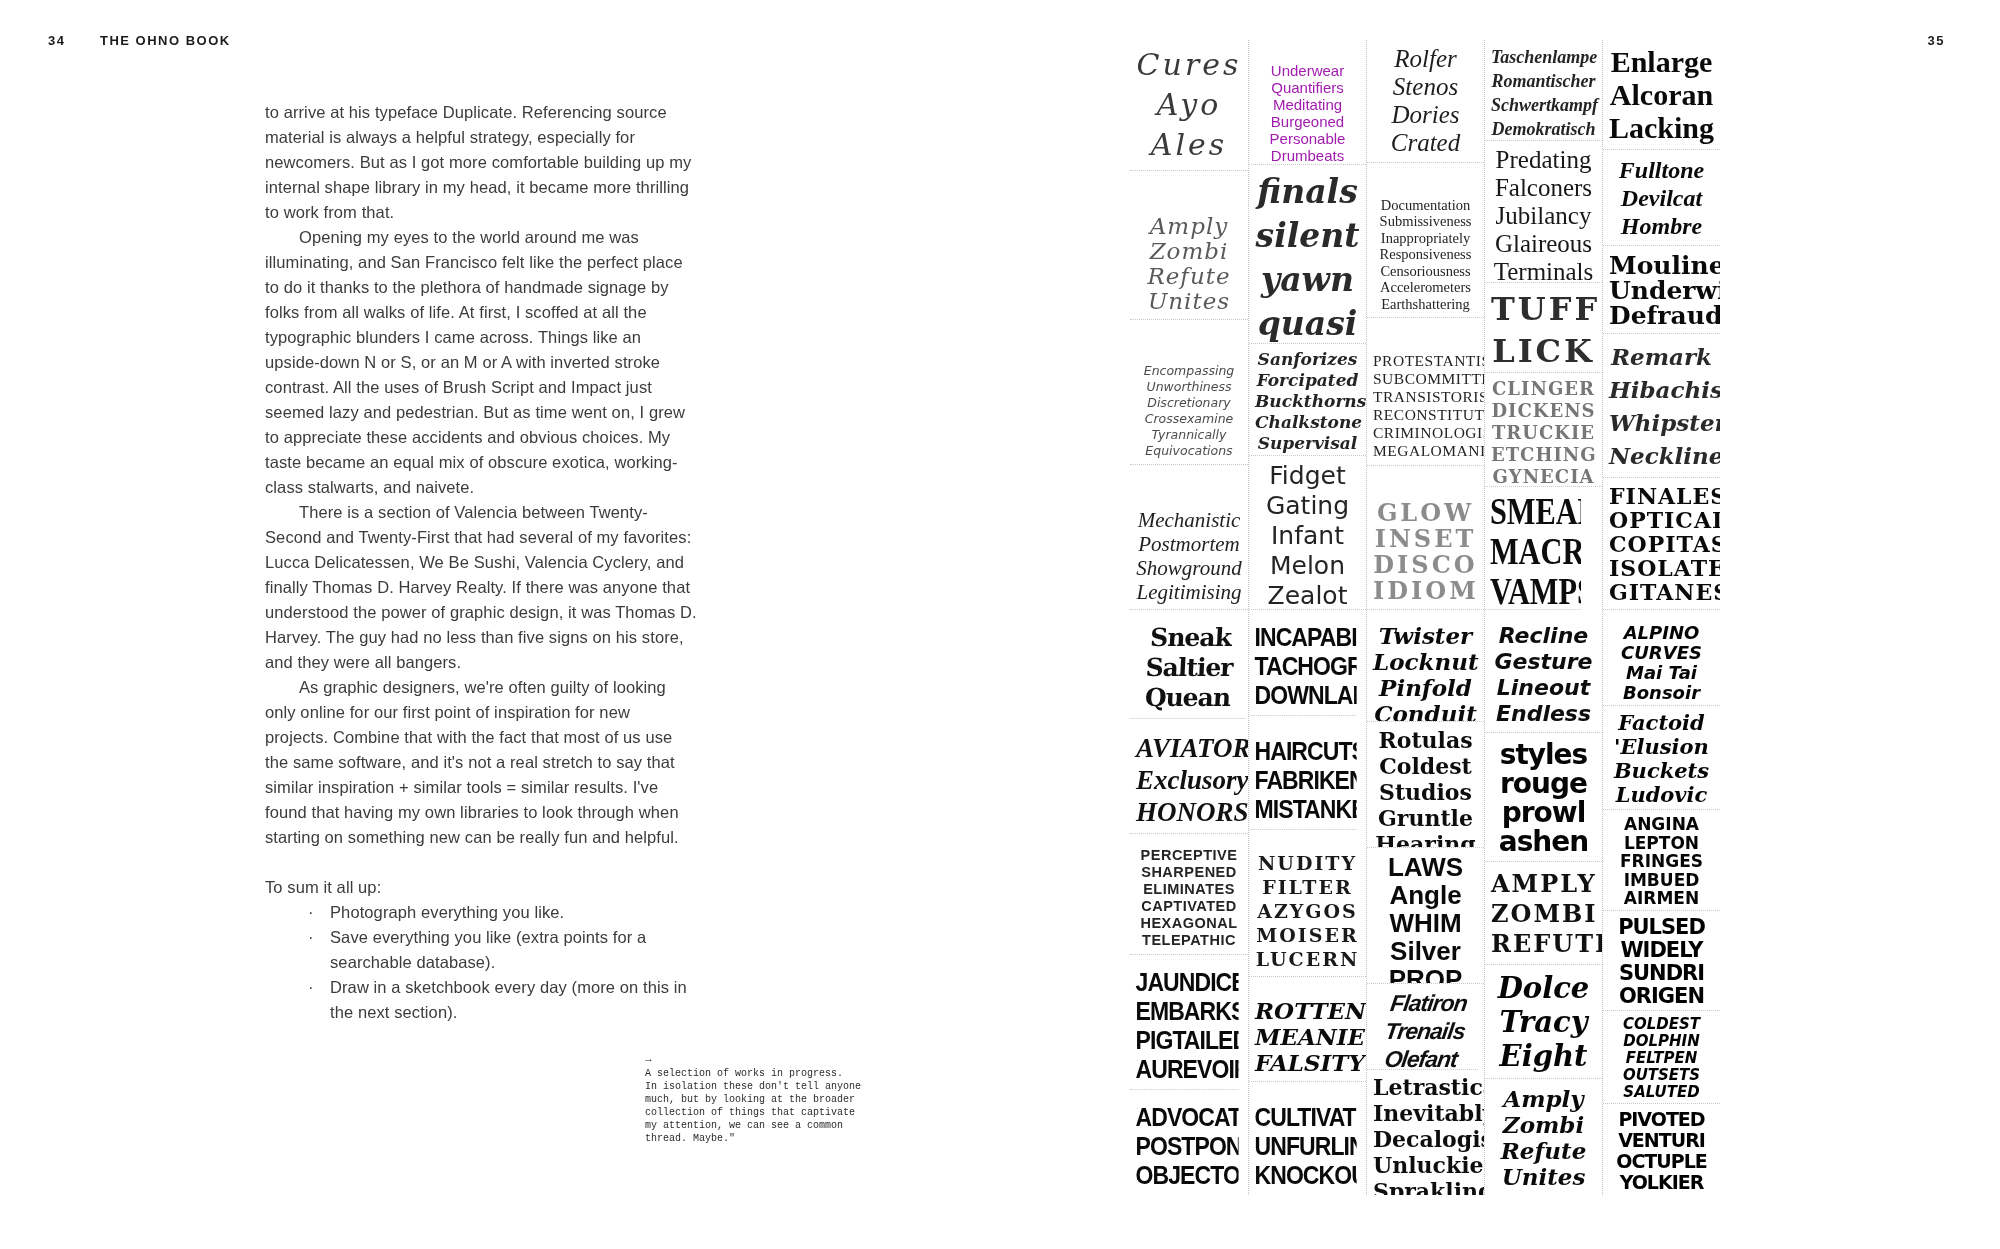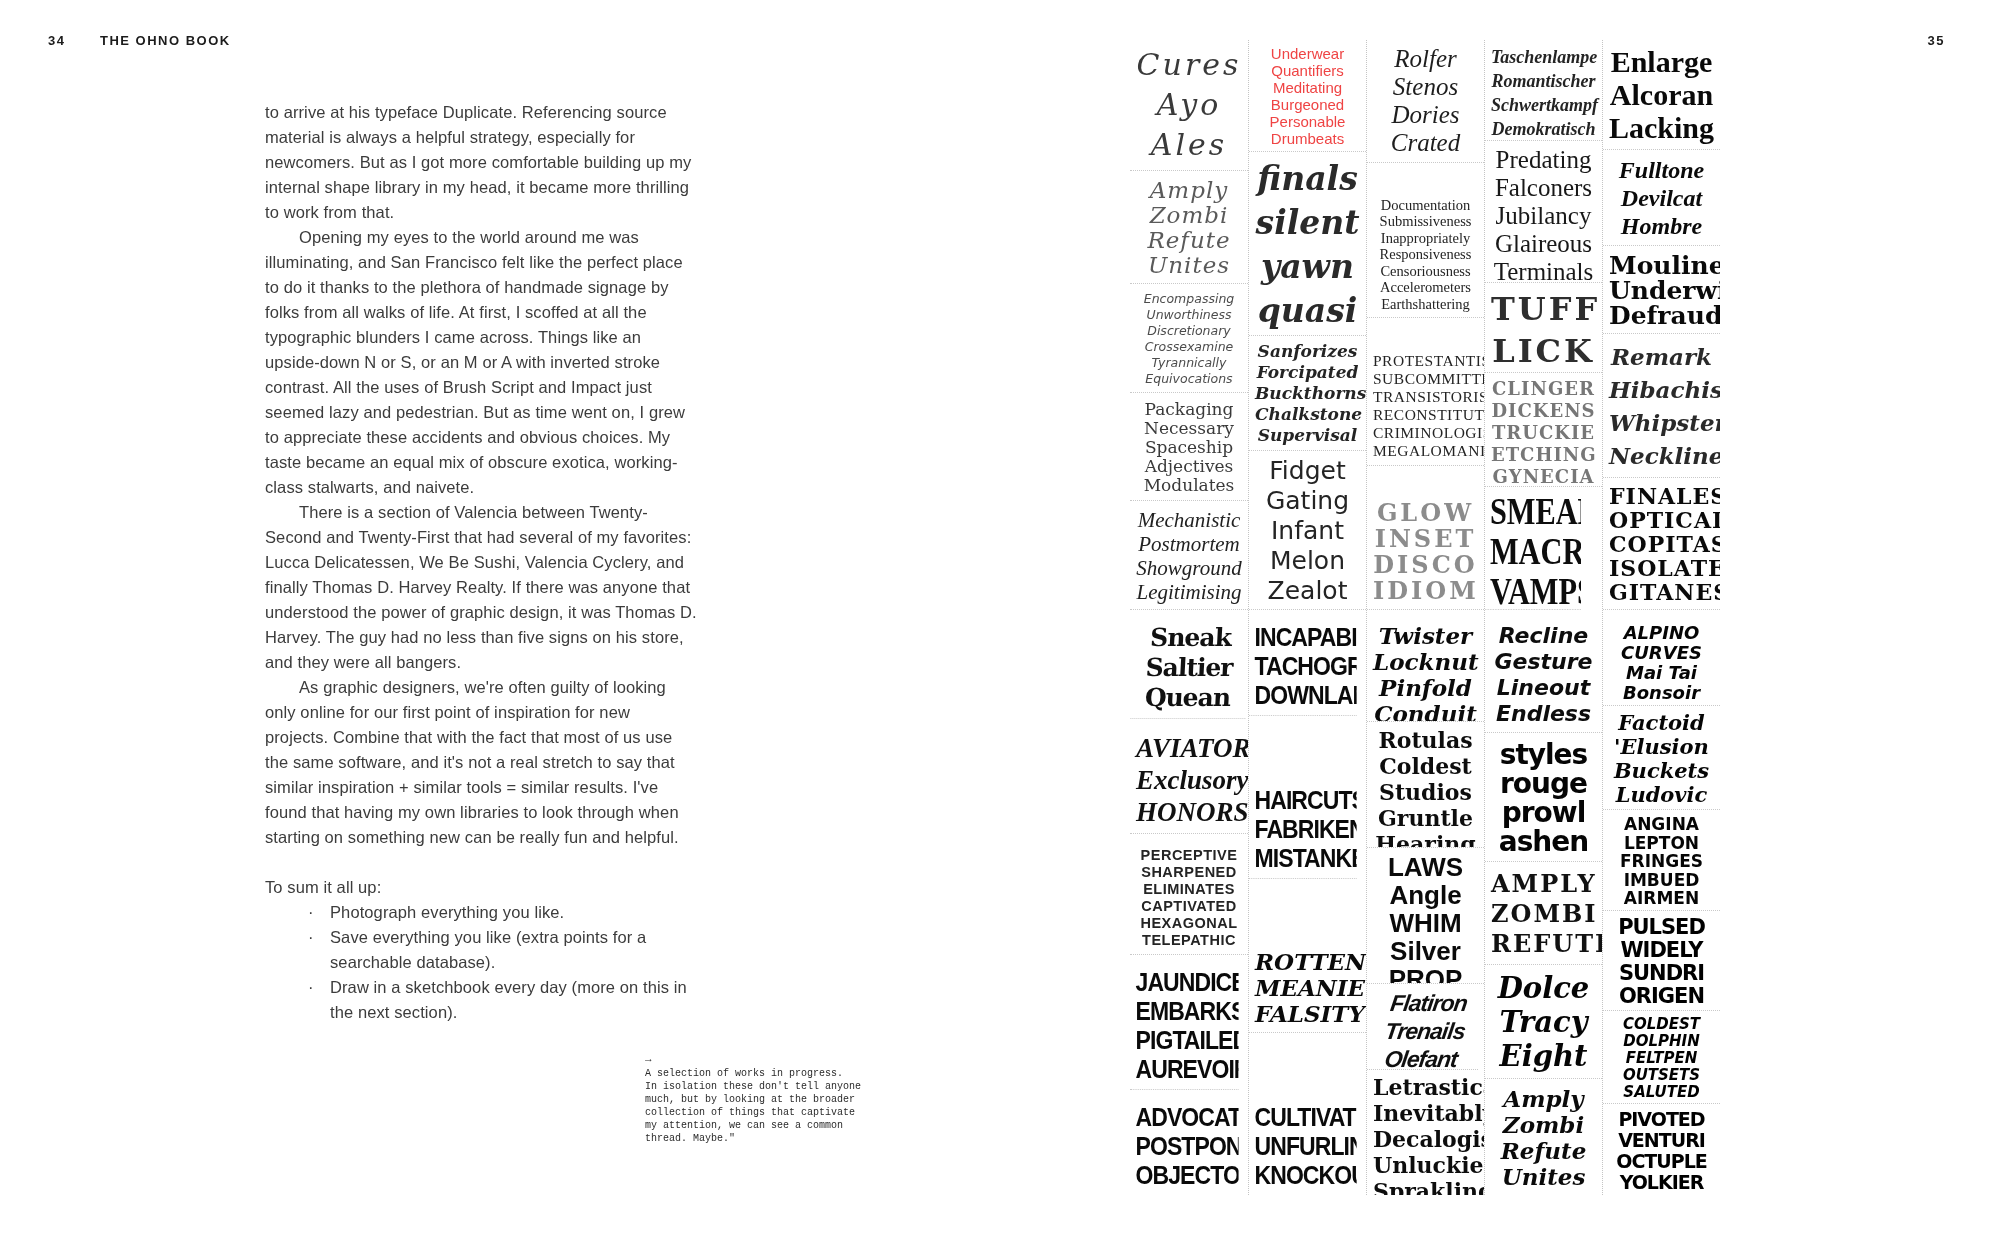--- a/index.html
+++ b/index.html
@@ -50,21 +50,21 @@
   
   .s-loopy       { font-family:"DejaVu Serif",serif; font-style:italic; font-size:30px; line-height:40px; letter-spacing:3px; color:#3a3a3a; }
   .s-monoscript  { font-family:"DejaVu Serif",serif; font-style:italic; font-size:23px; line-height:25px; letter-spacing:1px; color:#5a5a5a; }
   .s-hand        { font-family:"DejaVu Sans",sans-serif; font-style:italic; font-size:12.5px; line-height:16px; color:#4c4c4c; }
   .s-slab        { font-family:"DejaVu Serif",serif; font-size:17px; line-height:19px; color:#3a3a3a; }
   .s-didone      { font-family:"Liberation Serif",serif; font-style:italic; font-size:21px; line-height:24px; color:#222; }
   .s-psych       { font-family:"DejaVu Serif",serif; font-weight:bold; font-size:25px; line-height:30px; letter-spacing:-1px; transform:skewX(-3deg); }
   .s-brushcaps   { font-family:"Liberation Serif",serif; font-weight:bold; font-style:italic; font-size:27px; line-height:32px; }
   .s-condcaps    { font-weight:bold; font-size:14.5px; line-height:17px; letter-spacing:0.5px; color:#242424; }
   .s-heavycond   { font-weight:bold; font-size:25px; line-height:29px; letter-spacing:-1px; color:#0a0a0a; transform:scaleX(0.92); transform-origin:left center; }
-  .s-sanscond    { font-size:15px; line-height:17px; color:#ef4444; }
+  .s-sanscond    { font-size:15px; line-height:17px; color:#a21caf;margin-top:17px; }
   .s-blackletter { font-family:"DejaVu Serif",serif; font-weight:bold; font-style:italic; font-size:33px; line-height:44px; color:#2a2a2a; }
   .s-roundmono   { font-family:"DejaVu Sans",sans-serif; font-size:25px; line-height:30px; color:#242424; }
   .s-script      { font-family:"DejaVu Serif",serif; font-style:italic; font-weight:bold; font-size:17px; line-height:21px; color:#242424; }
   .s-brushhand   { font-family:"Liberation Serif",serif; font-style:italic; font-size:20px; line-height:26px; color:#2a2a2a; }
   .s-softserif   { font-family:"Liberation Serif",serif; font-style:italic; font-size:25px; line-height:28px; color:#1e1e1e; }
   .s-seriftext   { font-family:"Liberation Serif",serif; font-size:14.5px; line-height:16.5px; color:#242424; }
   .s-rusticcaps  { font-family:"Liberation Serif",serif; font-size:15.5px; line-height:18px; letter-spacing:0.5px; color:#242424; }
   .s-ornate      { font-family:"DejaVu Serif",serif; font-weight:bold; font-size:24px; line-height:26px; letter-spacing:3px; color:#8c8c8c; }
   .s-germanscript{ font-family:"Liberation Serif",serif; font-style:italic; font-weight:bold; font-size:18px; line-height:24px; color:#242424; }
   .s-serifdisp   { font-family:"Liberation Serif",serif; font-size:25px; line-height:28px; color:#181818; }
@@ -133,25 +133,20 @@
         <div class="cell s-monoscript">Amply
 Zombi
 Refute
 Unites</div>
         <div class="cell s-hand">Encompassing
 Unworthiness
 Discretionary
 Crossexamine
 Tyrannically
 Equivocations</div>
-        <div class="cell s-slab">Packaging
-Necessary
-Spaceship
-Adjectives
-Modulates</div>
         <div class="cell s-didone">Mechanistic
 Postmortem
 Showground
 Legitimising</div>
       </div>
       <div class="band band-bottom">
         <div class="cell s-psych">Sneak
 Saltier
 Quean</div>
         <div class="cell s-brushcaps">AVIATOR
@@ -195,20 +190,25 @@
 Melon
 Zealot</div>
       </div>
       <div class="band band-bottom">
         <div class="cell s-heavycond">INCAPABILITY
 TACHOGRAPH
 DOWNLANDS</div>
         <div class="cell s-heavycond">HAIRCUTS
 FABRIKEN
 MISTANKE</div>
+        <div class="cell s-tuscan">NUDITY
+FILTER
+AZYGOS
+MOISER
+LUCERN</div>
         <div class="cell s-brushheavy">ROTTEN
 MEANIE
 FALSITY</div>
         <div class="cell s-heavycond">CULTIVATES
 UNFURLING
 KNOCKOUT</div>
       </div>
     </div>
     <div class="col">
       <div class="band band-top">

